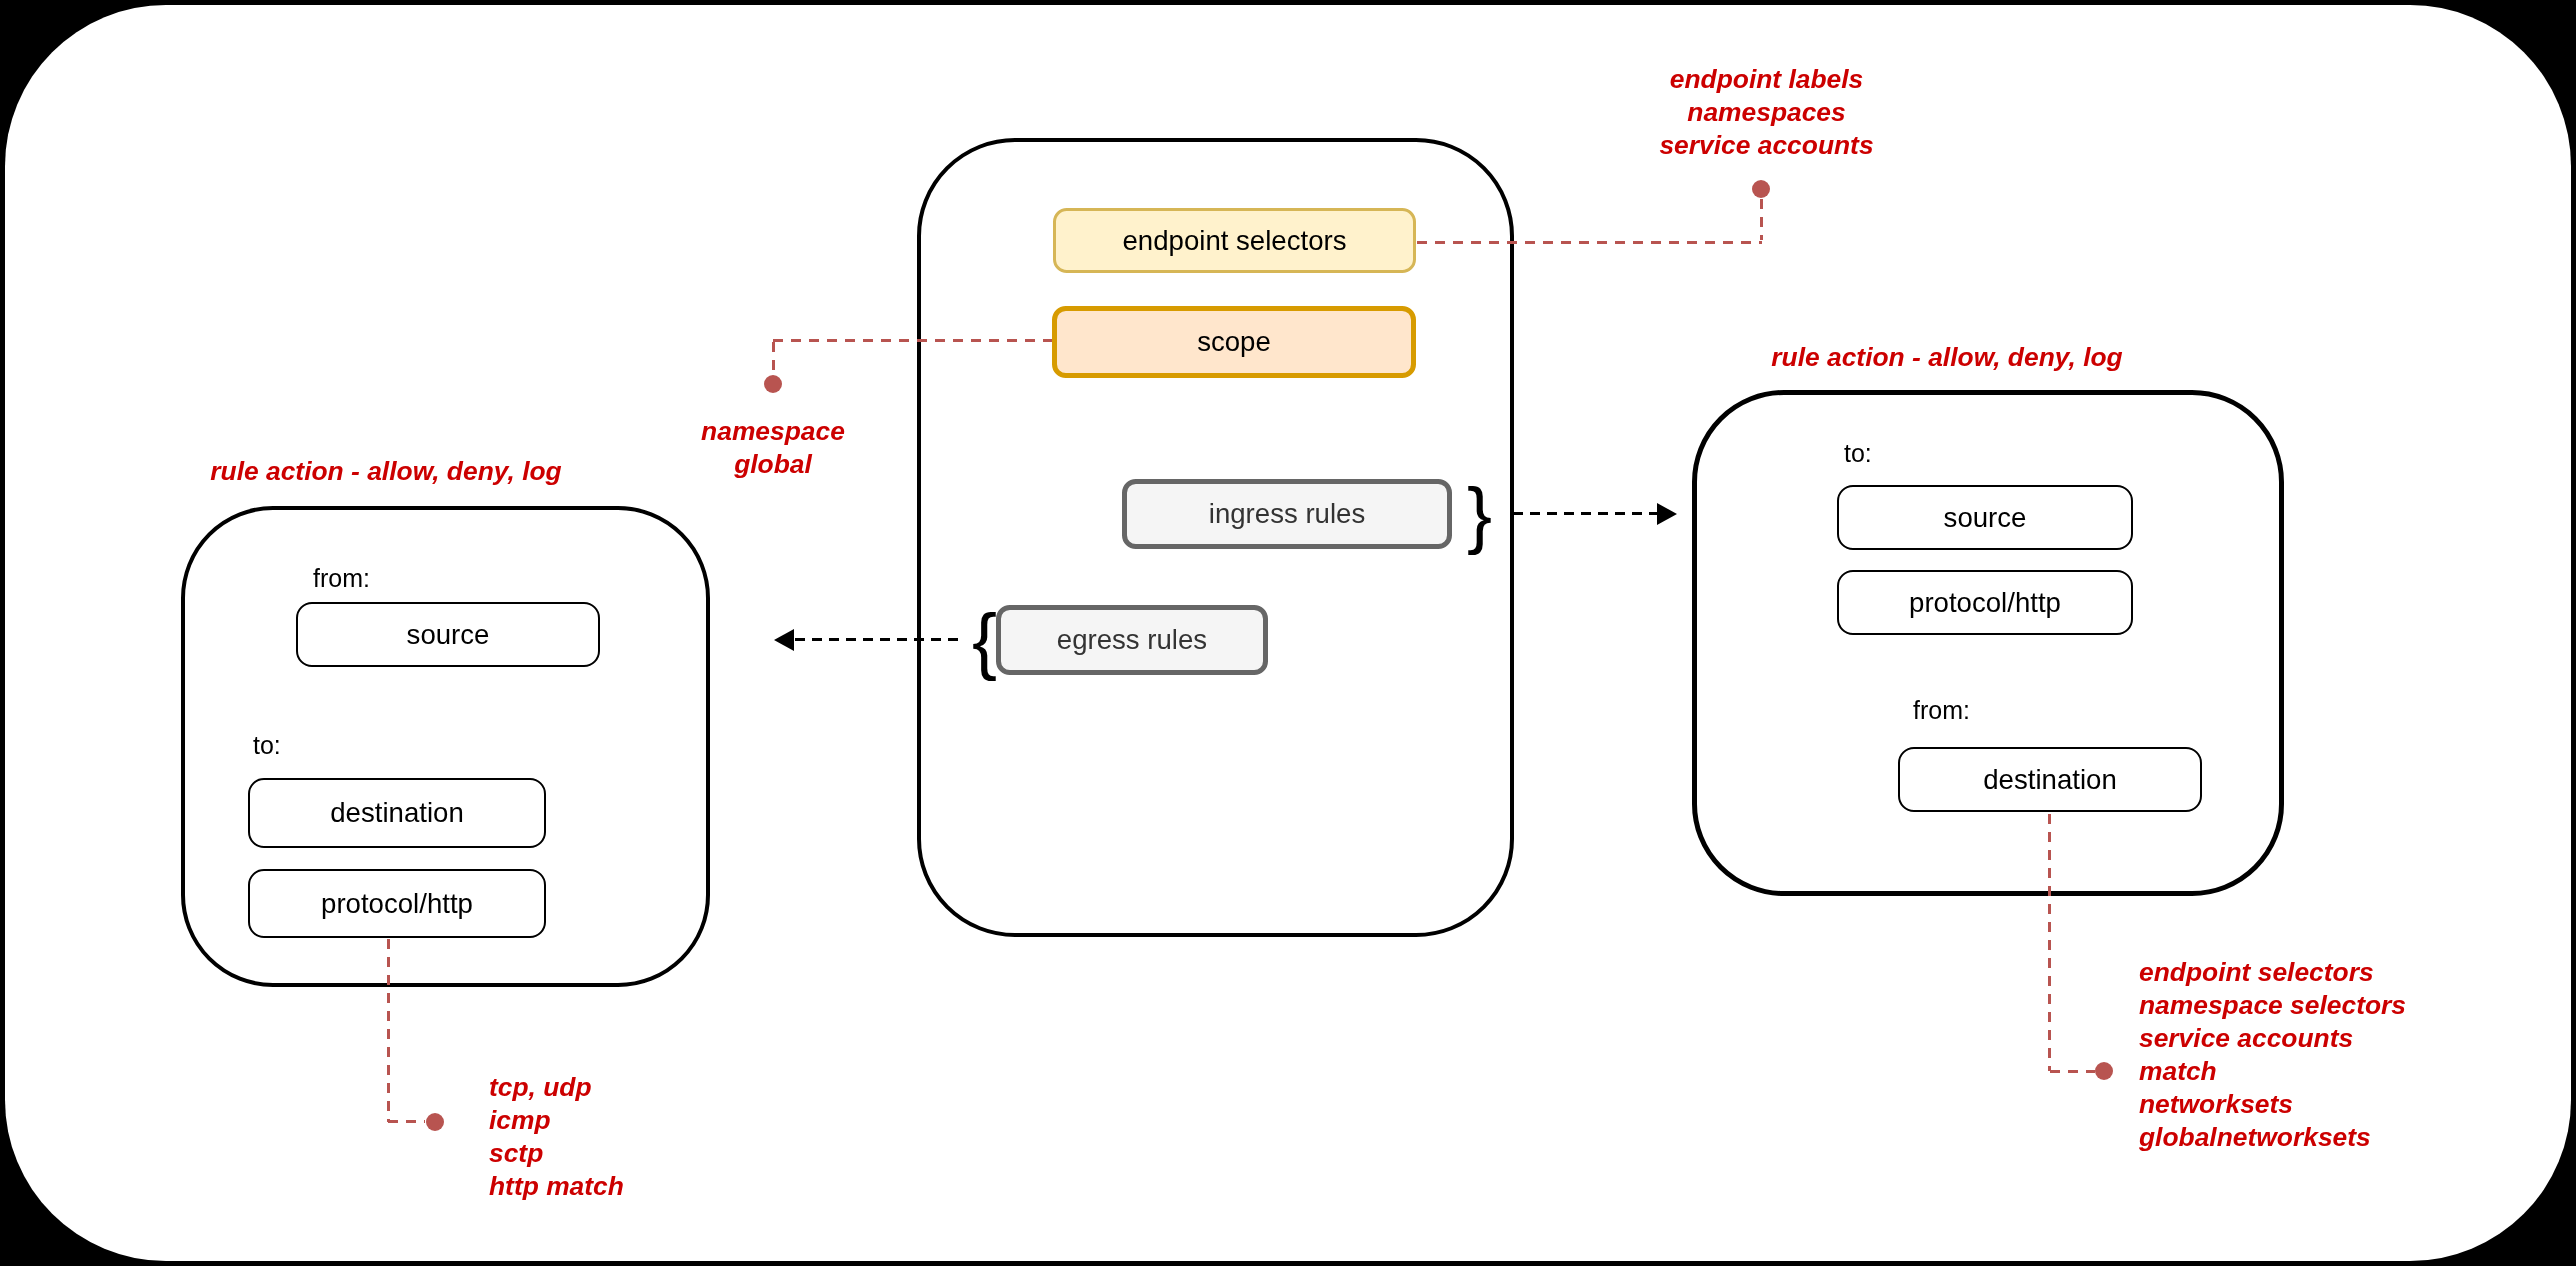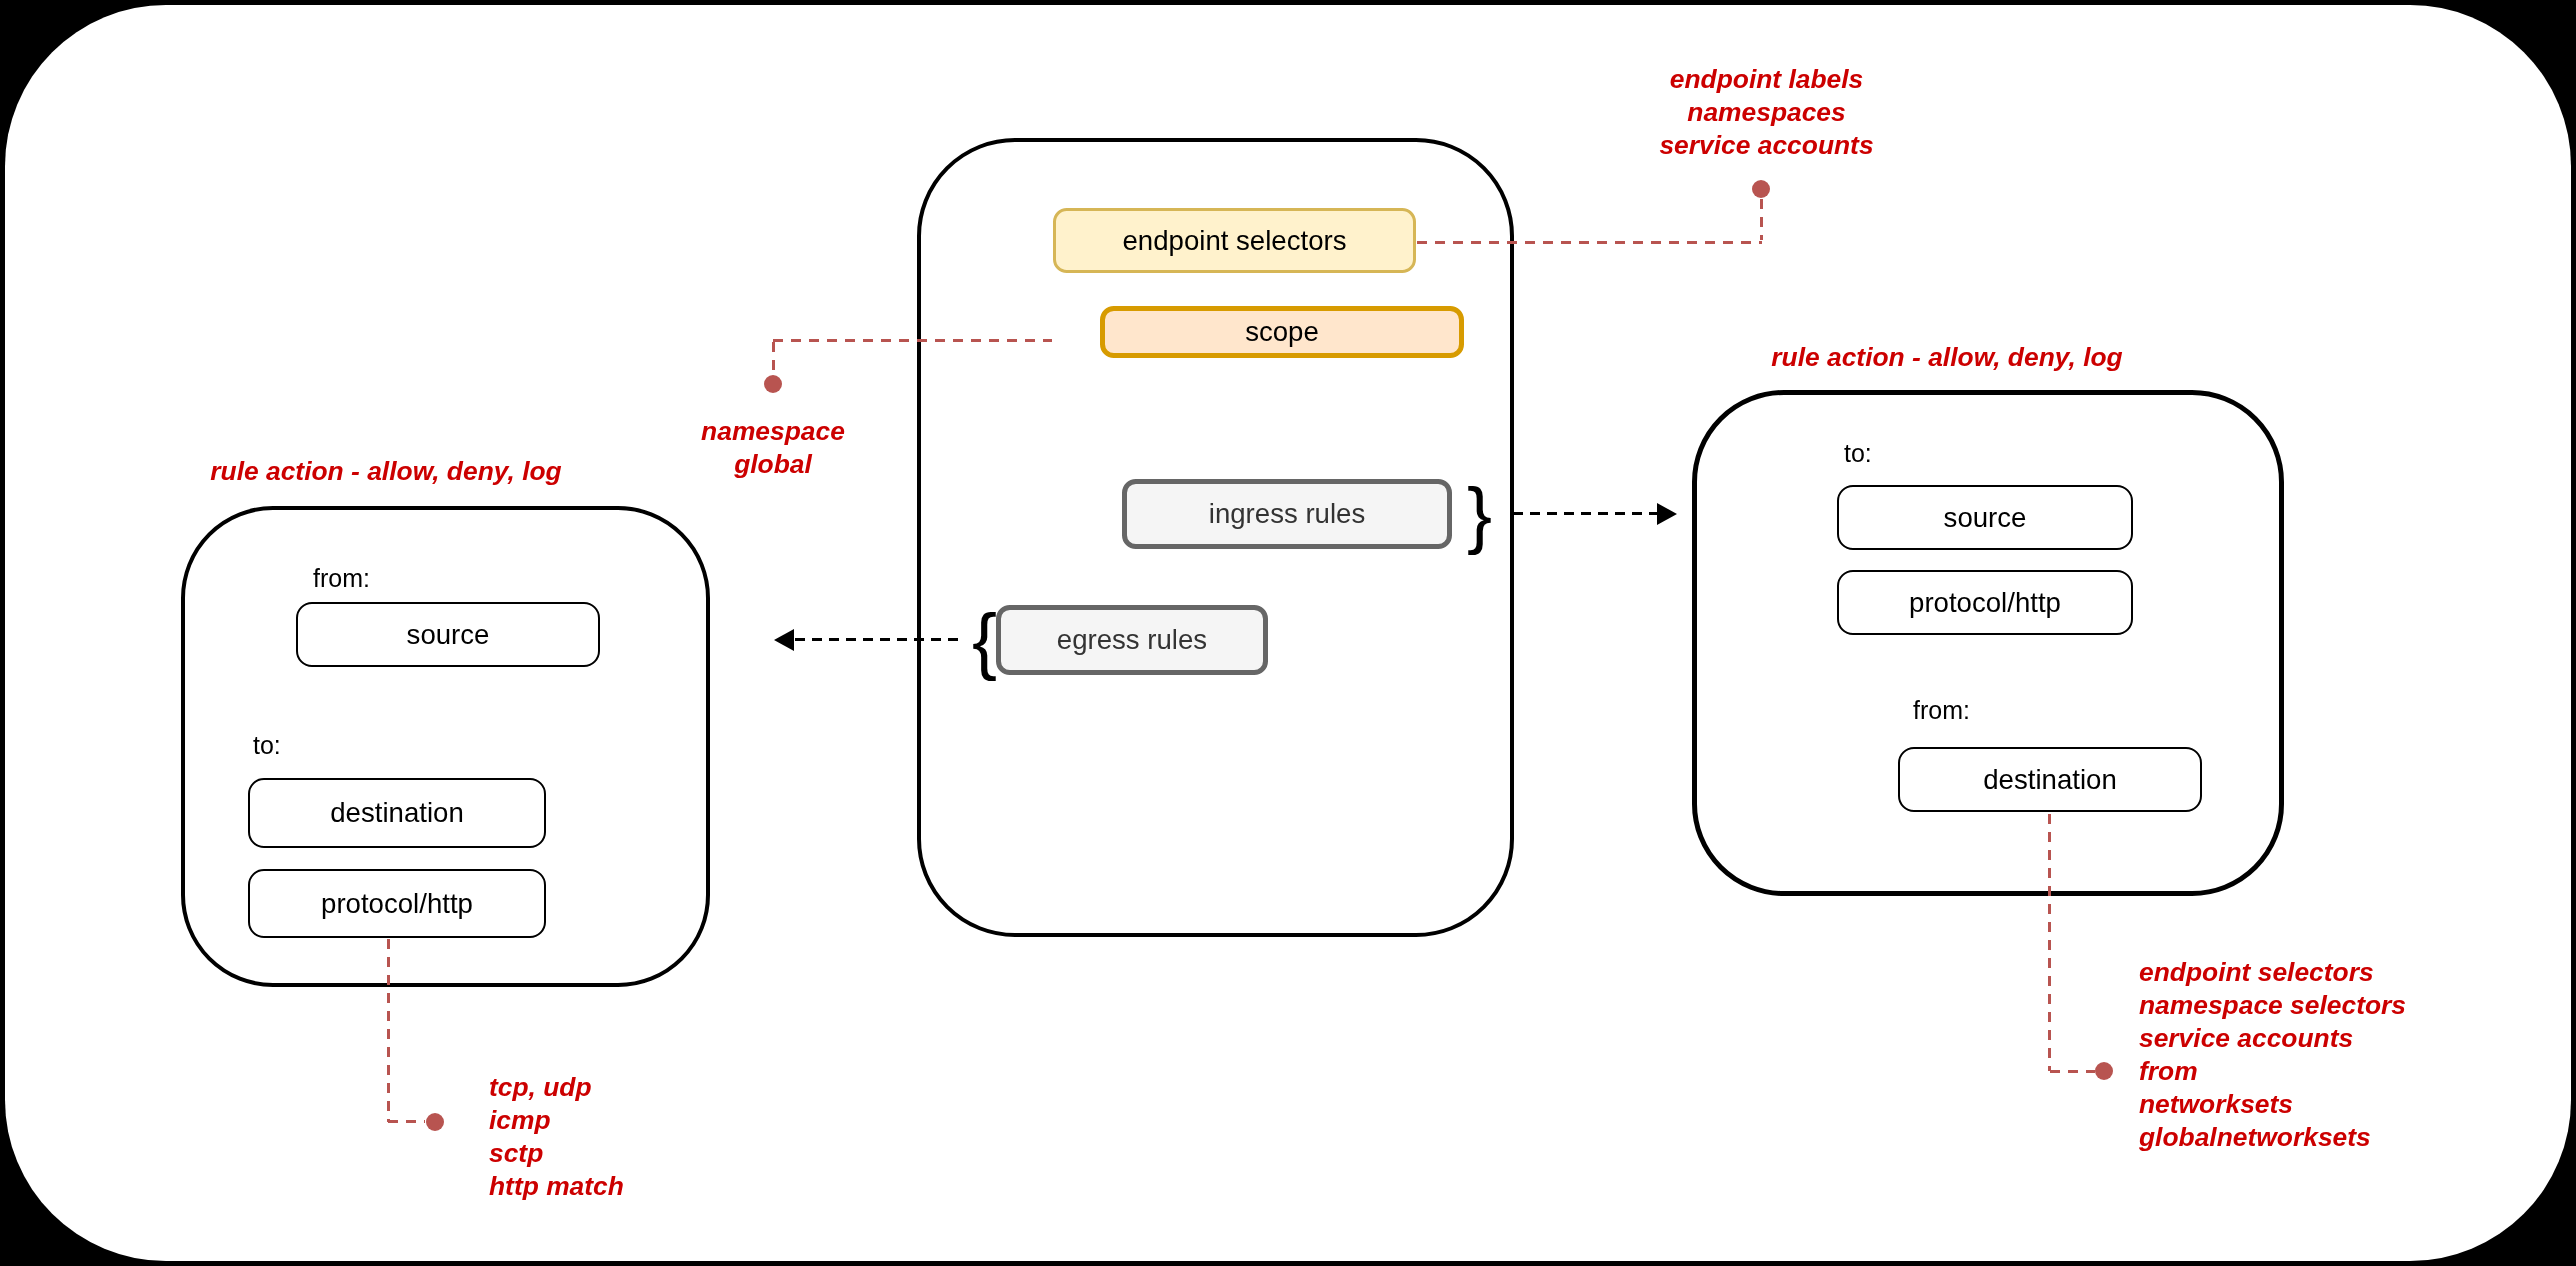--- a/index.html
+++ b/index.html
@@ -46,21 +46,21 @@
 
 <div class="canvas">
   <div class="frame"></div>
 
   <div class="box central" style="left:917px;top:138px;width:597px;height:799px;"></div>
 
   <div class="box chip chip-yellow" style="left:1053px;top:208px;width:363px;height:65px;">
     <span>endpoint selectors</span>
   </div>
 
-  <div class="box chip chip-orange" style="left:1052px;top:306px;width:364px;height:52px;margin-left:48px;">
+  <div class="box chip chip-orange" style="left:1052px;top:306px;width:364px;height:72px;">
     <span>scope</span>
   </div>
 
   <div class="box chip chip-gray" style="left:1122px;top:479px;width:330px;height:70px;align-items:center;">
     <span>ingress rules</span>
   </div>
 
   <div class="box chip chip-gray" style="left:996px;top:605px;width:272px;height:70px;">
     <span>egress rules</span>
   </div>
@@ -131,18 +131,18 @@
     <span>destination</span>
   </div>
 
   <div class="vdash-r" style="left:2048px;top:814px;height:257px;"></div>
   <div class="hdash-r" style="left:2050px;top:1070px;width:45px;"></div>
   <div class="dot" style="left:2095px;top:1062px;"></div>
   <div class="note" style="left:2139px;top:956px;">
     <div>endpoint selectors</div>
     <div>namespace selectors</div>
     <div>service accounts</div>
-    <div>from</div>
+    <div>match</div>
     <div>networksets</div>
     <div>globalnetworksets</div>
   </div>
 </div>
 
 
 </body></html>

